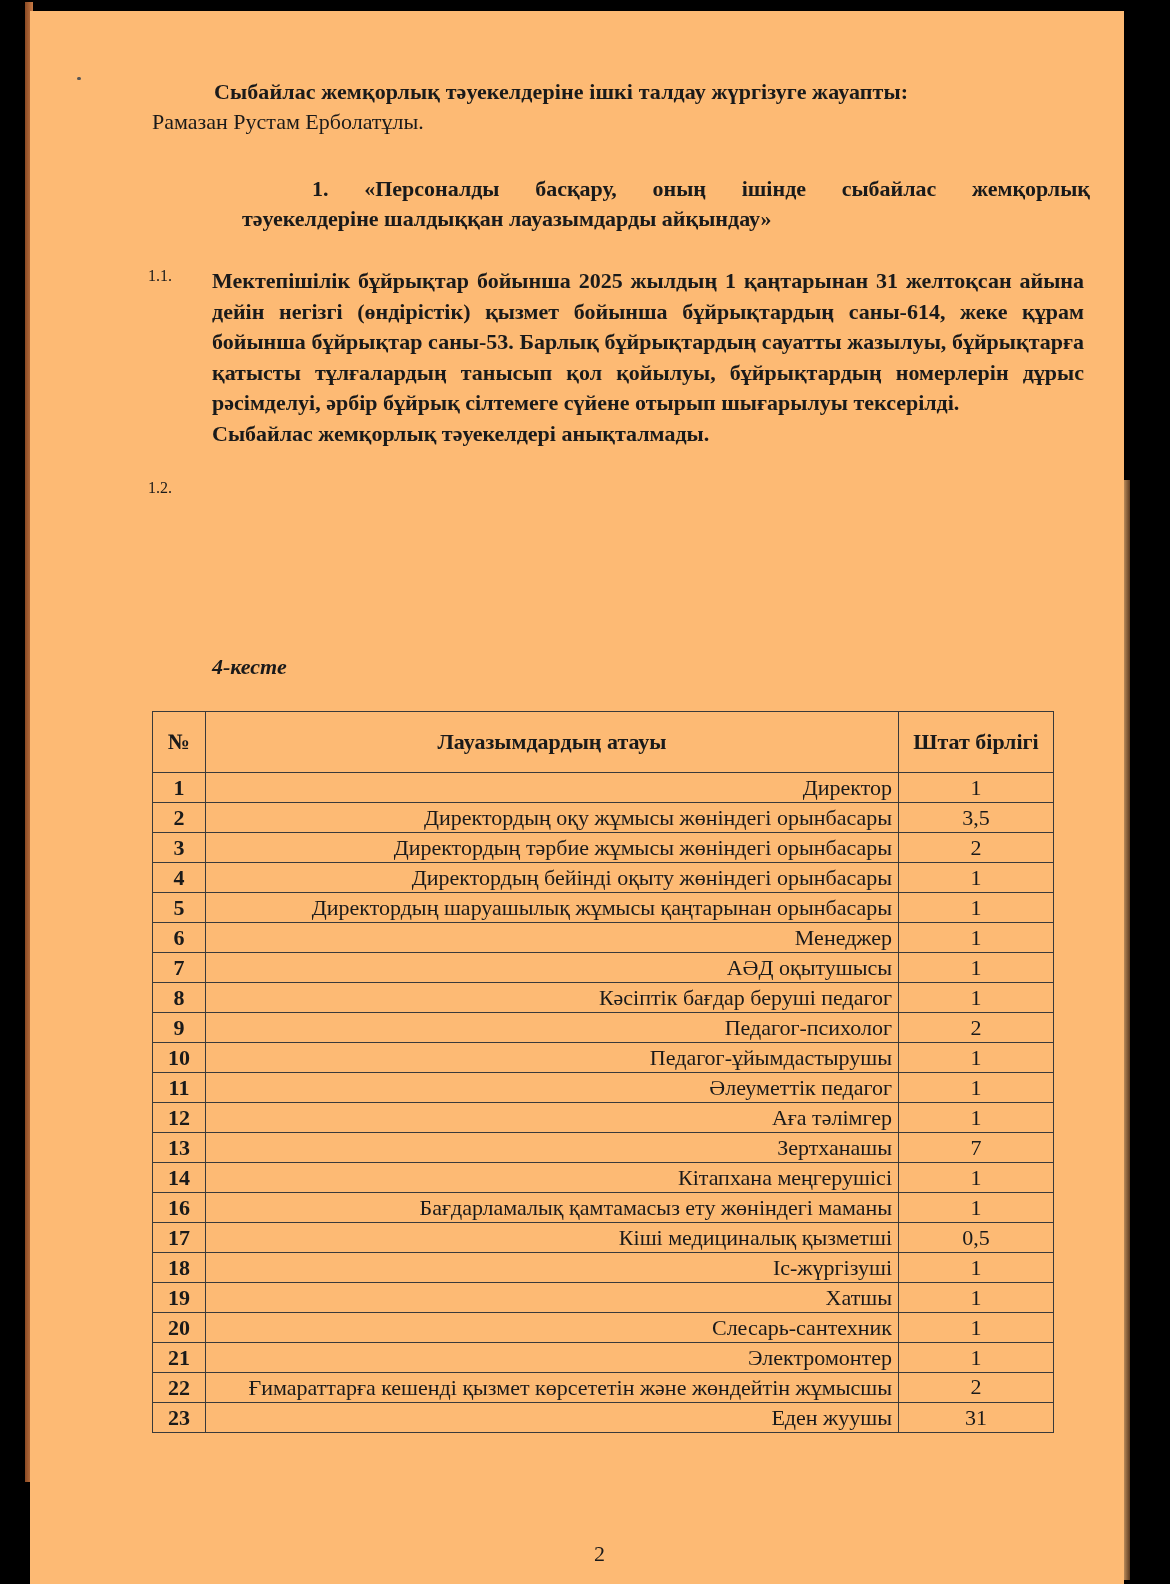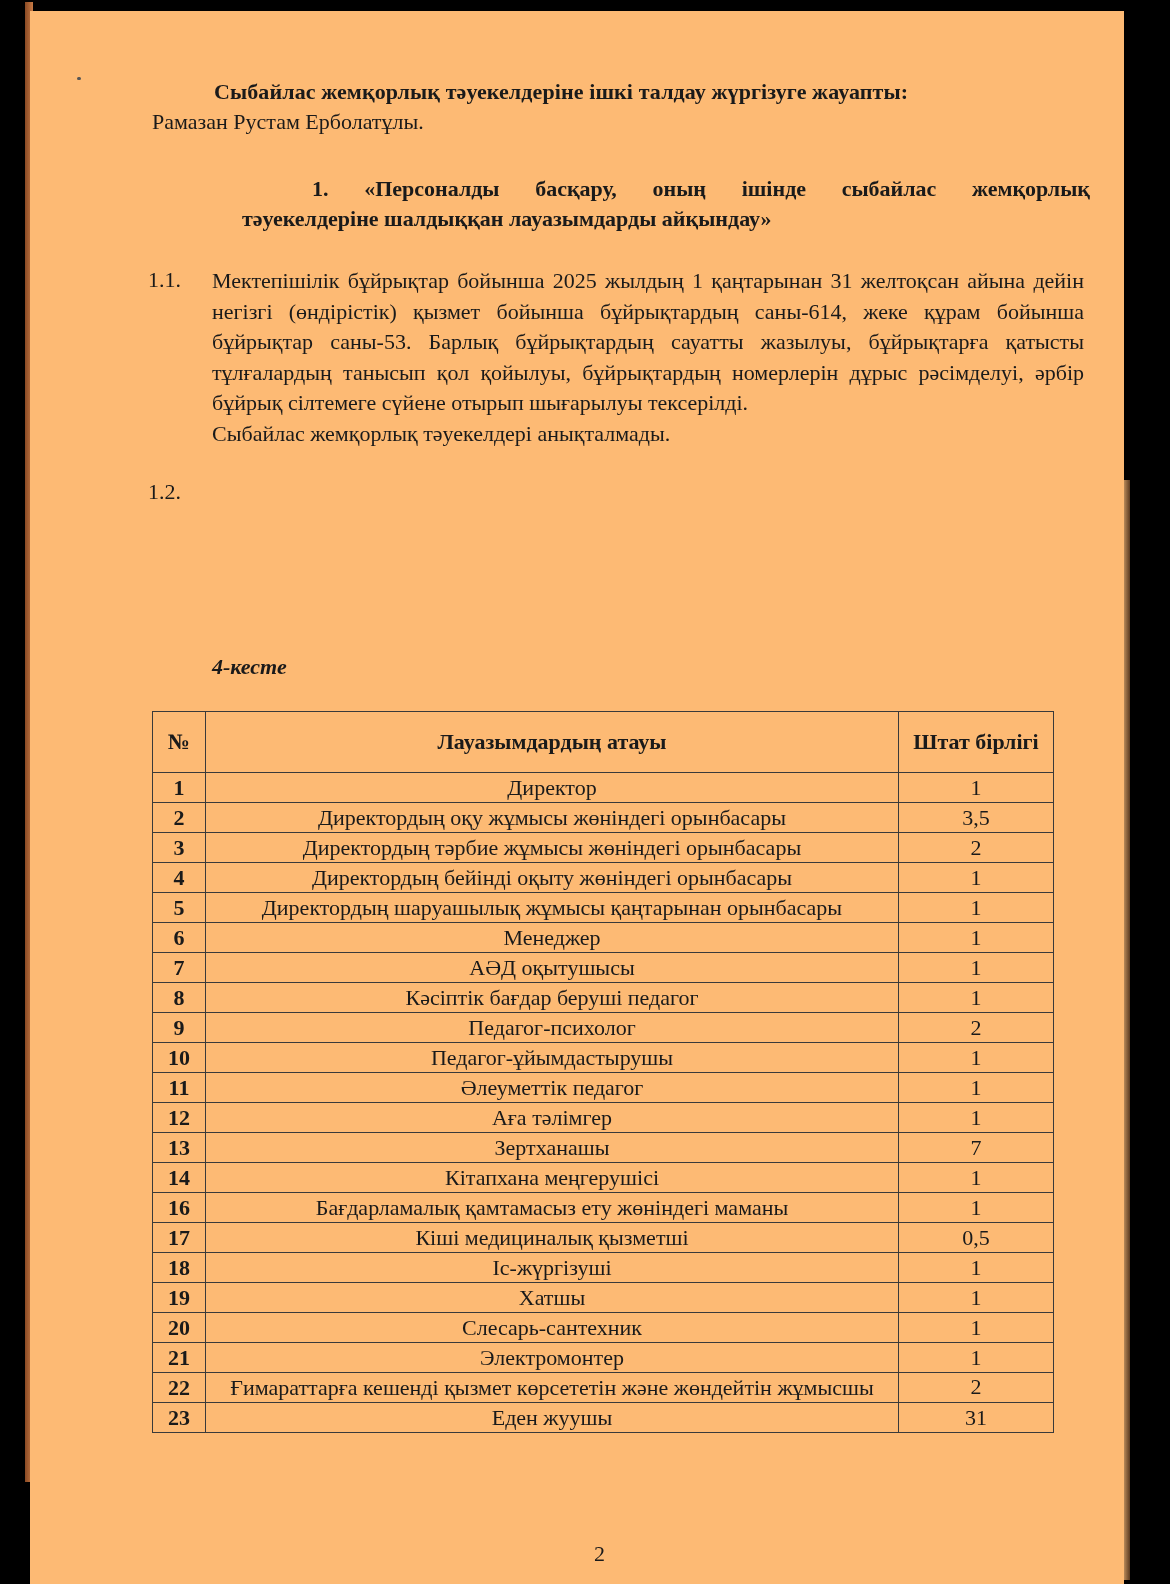--- a/index.html
+++ b/index.html
@@ -31,40 +31,40 @@
     }
     .p-name {
       position: absolute; left: 122px; top: 98px; font-size: 22px;
     }
     .section-title {
       position: absolute; left: 212px; top: 163px; width: 848px;
       font-size: 22px; font-weight: bold; line-height: 30px;
       text-align: justify; text-align-last: left;
     }
     .section-title .l1 { display: block; padding-left: 70px; text-align: justify; text-align-last: justify; }
-    .item-num { position: absolute; font-size: 22px; }
+    .item-num { position: absolute; font-size: 16px; }
     .para {
       position: absolute; left: 182px; width: 872px;
       font-size: 22px; line-height: 30.5px; text-align: justify;
     }
     .para .last { display: block; }
     .caption {
       position: absolute; left: 182px; top: 643px;
       font-size: 22px; font-style: italic; font-weight: bold;
     }
     table.staff {
       position: absolute; left: 122px; top: 700px; width: 902px;
       border-collapse: collapse; font-size: 22px;
     }
     table.staff th, table.staff td {
       border: 1.5px solid #3a3a3a; padding: 0 6px; line-height: 28px;
     }
     table.staff th { font-weight: bold; height: 60px; }
     table.staff td.num { width: 40px; text-align: center; font-weight: bold; }
-    table.staff td.name { text-align: center; }
+    table.staff td.name { text-align: right; }
     table.staff td.units { width: 142px; text-align: center; vertical-align: bottom; }
     table.staff tr.row td { height: 29px; }
     table.staff tr.tall td.units { vertical-align: top; }
     .page-number {
       position: absolute; left: 564px; top: 1530px; font-size: 22px;
     }
     .speck { position: absolute; width: 4px; height: 3px; background: #555; border-radius: 2px; }
   </style>
 </head>
 <body>
@@ -78,21 +78,21 @@
 
     <div class="p-heading">Сыбайлас жемқорлық тәуекелдеріне ішкі талдау жүргізуге жауапты:</div>
     <div class="p-name">Рамазан Рустам Ерболатұлы.</div>
 
     <div class="section-title">
       <span class="l1">1. «Персоналды басқару, оның ішінде сыбайлас жемқорлық</span>
       <span>тәуекелдеріне шалдыққан лауазымдарды айқындау»</span>
     </div>
 
     <div class="item-num" style="left:118px;top:256px;">1.1.</div>
-    <div class="para" style="top:255px;">
+    <div class="para" style="top:255px;font-weight:bold;">
       <span>Мектепішілік бұйрықтар бойынша 2025 жылдың 1 қаңтарынан 31 желтоқсан айына дейін негізгі (өндірістік) қызмет бойынша бұйрықтардың саны-614, жеке құрам бойынша бұйрықтар саны-53. Барлық бұйрықтардың сауатты жазылуы, бұйрықтарға қатысты тұлғалардың танысып қол қойылуы, бұйрықтардың номерлерін дұрыс рәсімделуі, әрбір бұйрық сілтемеге сүйене отырып шығарылуы тексерілді.</span>
       <span class="last">Сыбайлас жемқорлық тәуекелдері анықталмады.</span>
     </div>
 
     <div class="item-num" style="left:118px;top:468px;">1.2.</div>
 
     <div class="caption">4-кесте</div>
 
     <table class="staff">
       <thead>

